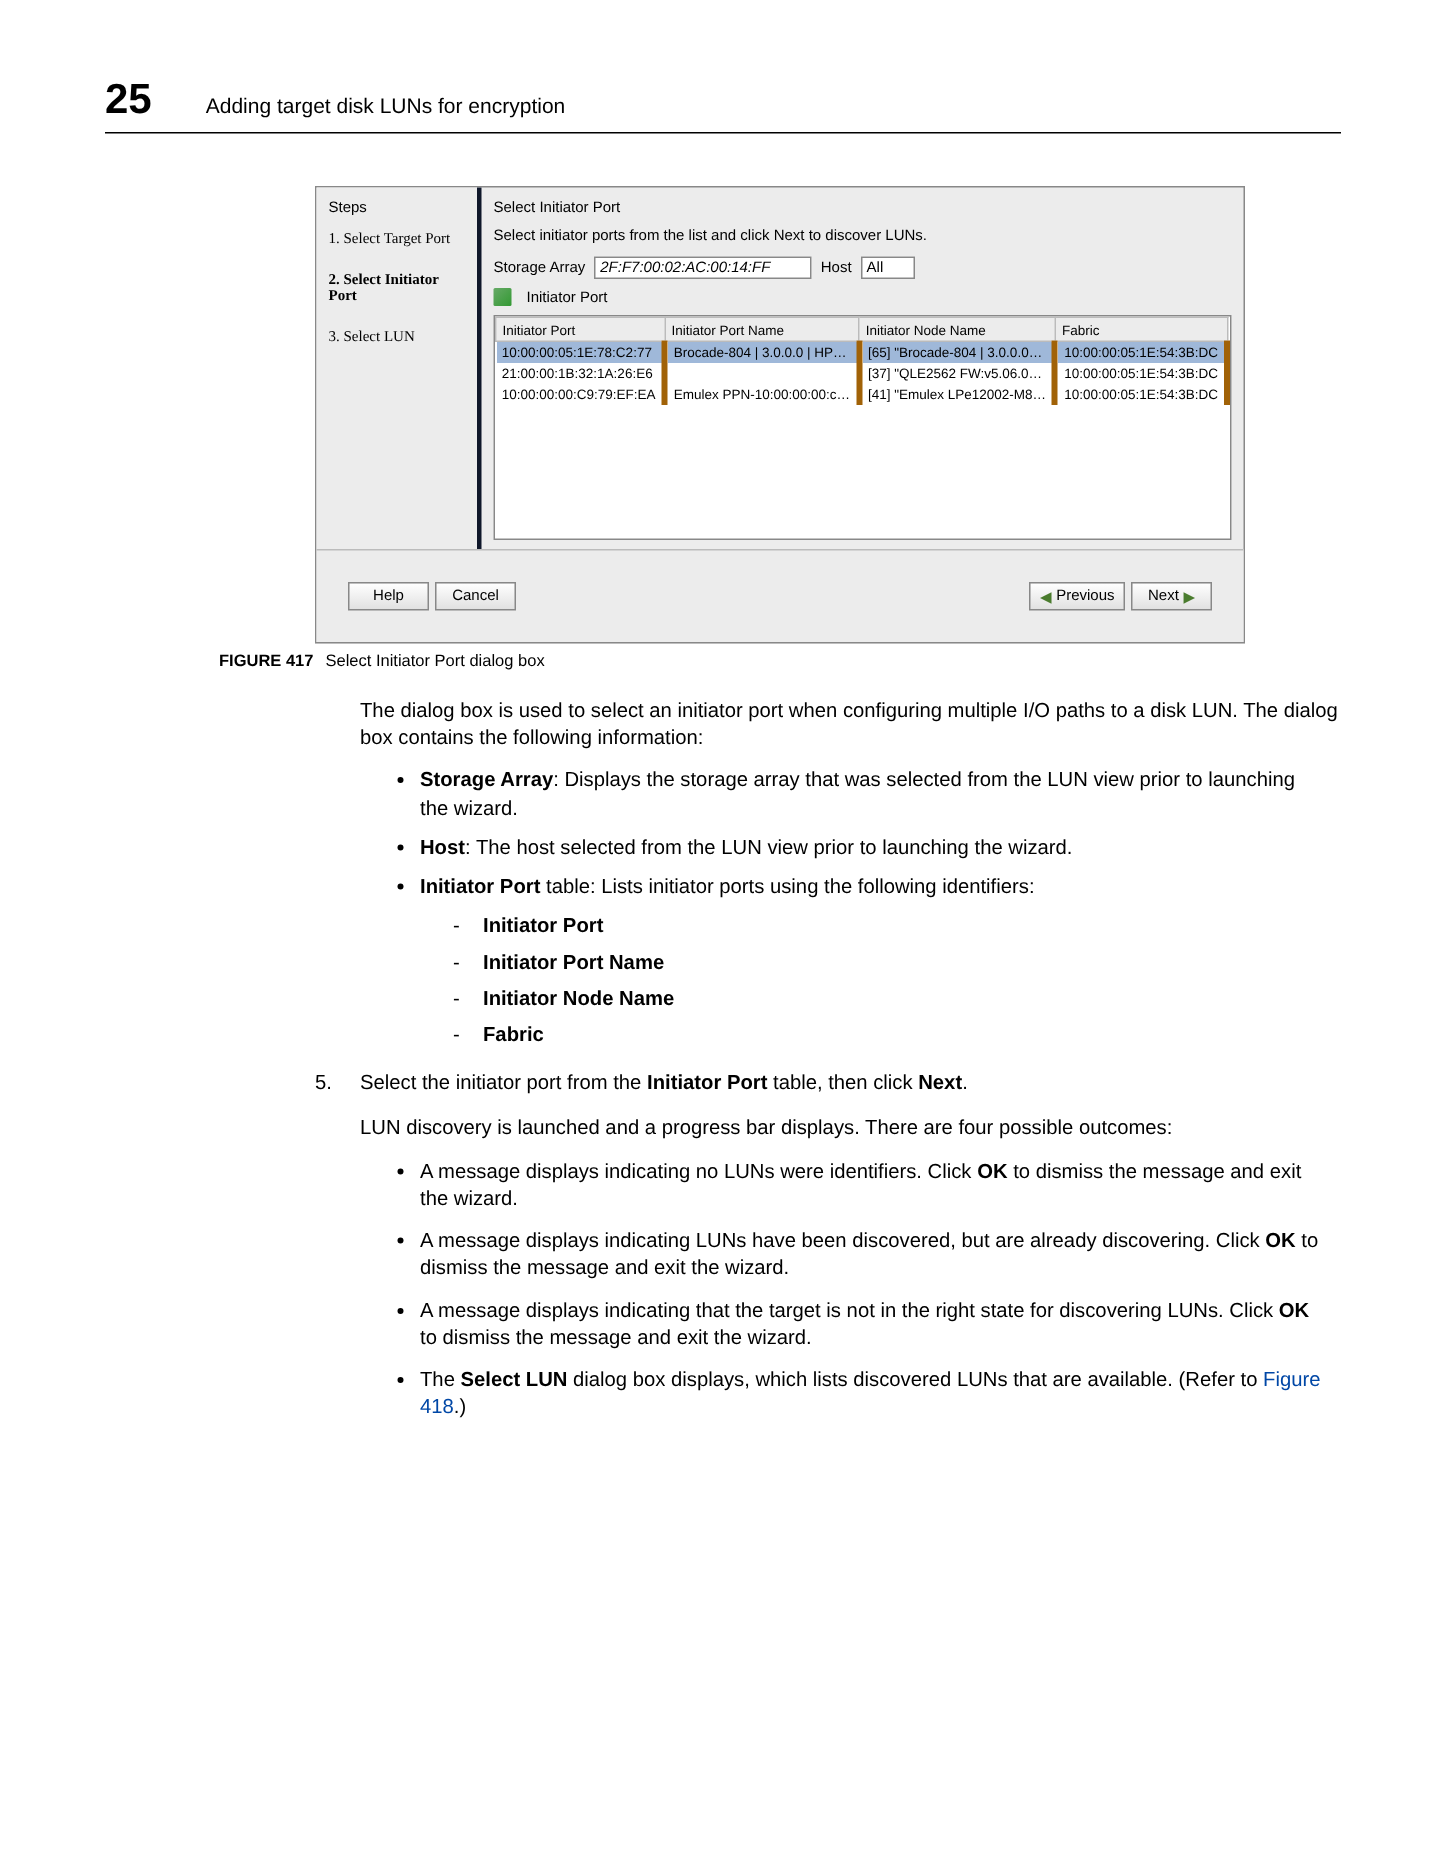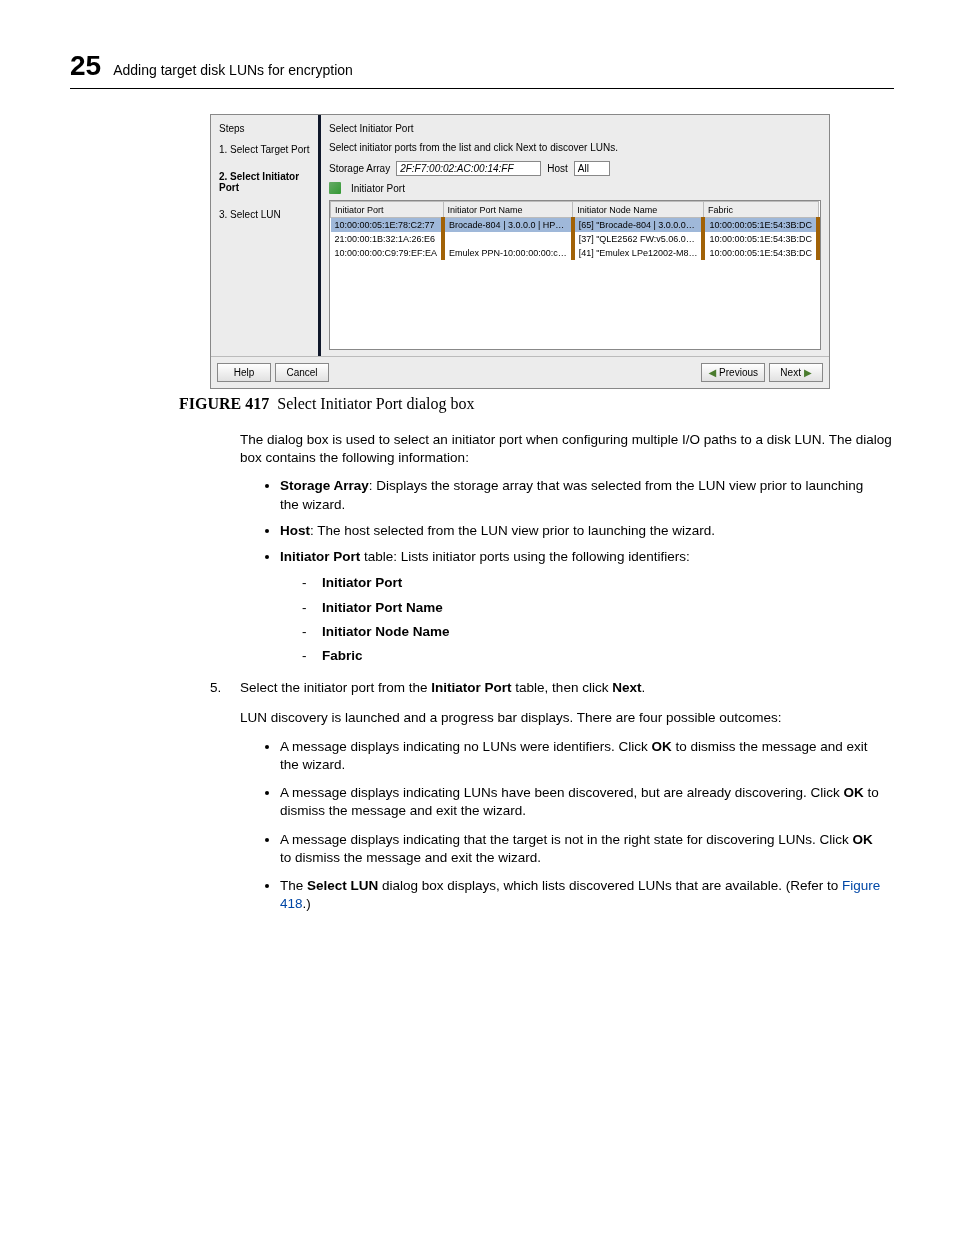--- a/index.html
+++ b/index.html
@@ -8,21 +8,22 @@
     background: #fff;
     color: #000;
     width: 954px;
     padding: 50px 60px 60px 70px;
   }
   .page-header {
     display: flex;
     align-items: baseline;
     border-bottom: 1px solid #000;
     padding-bottom: 6px;
-    margin-bottom: 25px;
+    margin-bottom: 35px;
+    gap: 24px;
   }
   .page-num {
     font-size: 28px;
     font-weight: bold;
     margin-right: 12px;
   }
   .page-title {
     font-size: 14px;
   }
   .dialog {
@@ -34,21 +35,21 @@
     font-size: 10px;
   }
   .dialog-inner { display: flex; }
   .steps-col {
     width: 155px;
     border-right: 3px solid #0f172a;
     padding: 8px 8px 0 8px;
     background: #ececec;
   }
   .steps-heading { font-size: 10px; margin-bottom: 10px; }
-  .step { font-size: 10px; margin-bottom: 16px; font-family: Liberation Sans, sans-serif; }
+  .step { font-size: 10px; margin-bottom: 16px; font-family: Liberation Serif, serif; }
   .step.current { font-weight: bold; }
   .main-col { flex: 1; padding: 8px 8px 6px 8px; }
   .main-heading { font-size: 10px; margin-bottom: 8px; }
   .instr { font-size: 10px; margin-bottom: 8px; }
   .fieldrow { display: flex; align-items: center; gap: 6px; margin-bottom: 6px; font-size: 10px; }
   .tfield {
     background: #fff; border: 1px solid #888; height: 15px;
     padding: 0 3px; font-size: 10px; display: inline-flex; align-items: center;
   }
   .tfield.sa { width: 145px; font-style: italic; }
@@ -61,41 +62,41 @@
   table { width: 100%; border-collapse: collapse; font-size: 9px; }
   th {
     text-align: left; font-weight: normal; background: #ececec;
     border: 1px solid #bbb; padding: 2px 4px; height: 16px;
   }
   td { border-right: 4px solid #a16207; padding: 2px 4px; white-space: nowrap; overflow: hidden; }
   tr.trow td { height: 14px; }
   tr.sel td { background: #9fb8d9; }
   .dialog-footer {
     border-top: 1px solid #bbb;
-    padding: 6px;
+    padding: 21px;
     display: flex;
     align-items: center;
     background: #ececec;
   }
   .btn {
     background: linear-gradient(#fff,#e1e1e1);
     border: 1px solid #888;
     font-size: 10px;
     height: 19px;
     min-width: 54px;
     display: inline-flex; align-items: center; justify-content: center;
     padding: 0 6px; cursor: default;
   }
   .btn + .btn { margin-left: 4px; }
   .footer-right { margin-left: auto; display: flex; }
   .tri { font-size: 10px; color: #4a7c2e; }
   .tri.l { margin-right: 3px; }
   .tri.r { margin-left: 3px; }
 
-  .caption { margin-left: 109px; margin-top: 6px; font-size: 16px; font-family: Liberation Serif, serif; }
+  .caption { margin-left: 76px; margin-top: 6px; font-size: 11px; }
   .caption .fignum { font-weight: bold; margin-right: 8px; }
 
   .bodytext, li { font-size: 13.5px; line-height: 1.35; }
   .bodytext.intro { margin-left: 170px; margin-top: 18px; margin-bottom: 10px; }
   .bullets1 { list-style: disc; margin-left: 210px; padding-right: 10px; }
   .bullets1 > li { margin-bottom: 8px; }
   .sublist { list-style: none; margin-left: 22px; margin-top: 8px; }
   .sublist li { margin-bottom: 6px; }
   .sublist li::before { content: "-"; display: inline-block; width: 20px; color:#000; }
   .numstep { margin-left: 140px; margin-top: 14px; display: flex; }

